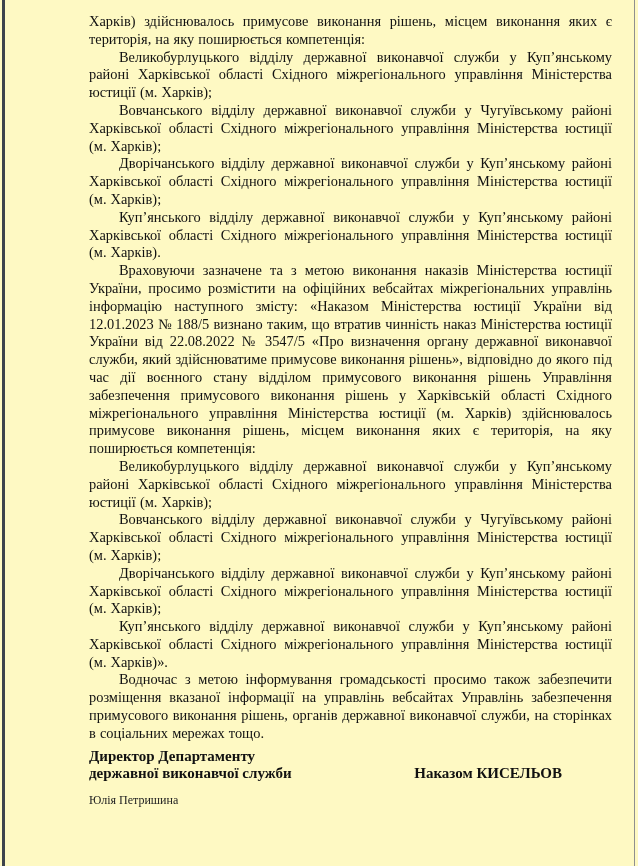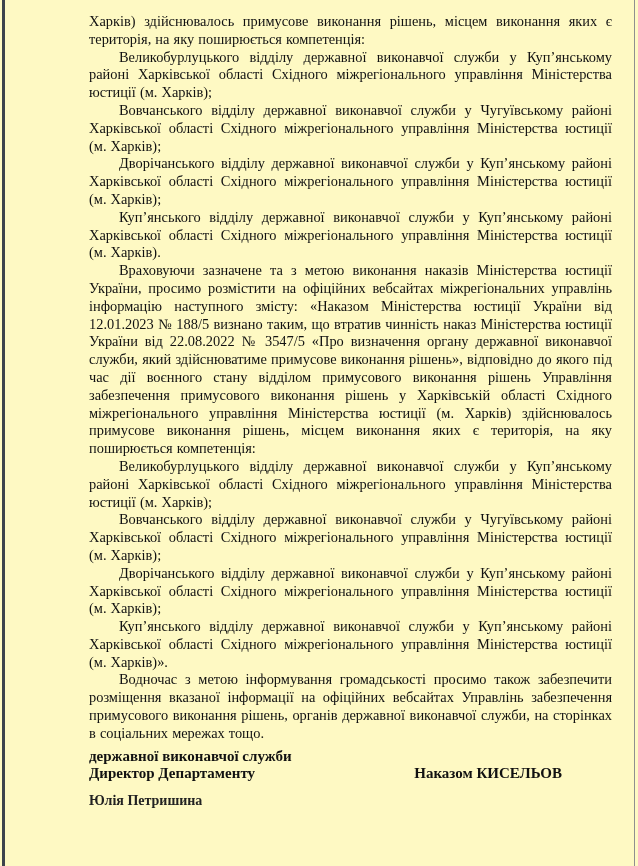--- a/index.html
+++ b/index.html
@@ -58,50 +58,49 @@
     font-size: 15px;
     line-height: 17.5px;
   }
   .sig-name {
     white-space: nowrap;
     padding-right: 50px;
     padding-bottom: 0px;
   }
   .executor {
     margin-top: 12px;
-    font-size: 14px;
+    font-size: 12px;
     line-height: 11px;
     color: #222222;
     font-family: "Liberation Serif", "DejaVu Serif", serif;
-    font-weight: bold;
   }
 </style>
 </head>
 <body>
 
 <div class="page">
   <div class="edge-left"></div>
   <div class="edge-right"></div>
 
   <main class="content">
     <p class="para">Харків) здійснювалось примусове виконання рішень, місцем виконання яких є територія, на яку поширюється компетенція:</p>
     <p class="para indent">Великобурлуцького відділу державної виконавчої служби у Куп’янському районі Харківської області Східного міжрегіонального управління Міністерства юстиції (м. Харків);</p>
     <p class="para indent">Вовчанського відділу державної виконавчої служби у Чугуївському районі Харківської області Східного міжрегіонального управління Міністерства юстиції (м. Харків);</p>
     <p class="para indent">Дворічанського відділу державної виконавчої служби у Куп’янському районі Харківської області Східного міжрегіонального управління Міністерства юстиції (м. Харків);</p>
     <p class="para indent">Куп’янського відділу державної виконавчої служби у Куп’янському районі Харківської області Східного міжрегіонального управління Міністерства юстиції (м. Харків).</p>
     <p class="para indent">Враховуючи зазначене та з метою виконання наказів Міністерства юстиції України, просимо розмістити на офіційних вебсайтах міжрегіональних управлінь інформацію наступного змісту: «Наказом Міністерства юстиції України від 12.01.2023 № 188/5 визнано таким, що втратив чинність наказ Міністерства юстиції України від 22.08.2022 № 3547/5 «Про визначення органу державної виконавчої служби, який здійснюватиме примусове виконання рішень», відповідно до якого під час дії воєнного стану відділом примусового виконання рішень Управління забезпечення примусового виконання рішень у Харківській області Східного міжрегіонального управління Міністерства юстиції (м. Харків) здійснювалось примусове виконання рішень, місцем виконання яких є територія, на яку поширюється компетенція:</p>
     <p class="para indent">Великобурлуцького відділу державної виконавчої служби у Куп’янському районі Харківської області Східного міжрегіонального управління Міністерства юстиції (м. Харків);</p>
     <p class="para indent">Вовчанського відділу державної виконавчої служби у Чугуївському районі Харківської області Східного міжрегіонального управління Міністерства юстиції (м. Харків);</p>
     <p class="para indent">Дворічанського відділу державної виконавчої служби у Куп’янському районі Харківської області Східного міжрегіонального управління Міністерства юстиції (м. Харків);</p>
     <p class="para indent">Куп’янського відділу державної виконавчої служби у Куп’янському районі Харківської області Східного міжрегіонального управління Міністерства юстиції (м. Харків)».</p>
-    <p class="para indent">Водночас з метою інформування громадськості просимо також забезпечити розміщення вказаної інформації на офіційних вебсайтах Управлінь забезпечення примусового виконання рішень, органів державної виконавчої служби, на сторінках в соціальних мережах тощо.</p>
+    <p class="para indent">Водночас з метою інформування громадськості просимо також забезпечити розміщення вказаної інформації на управлінь вебсайтах Управлінь забезпечення примусового виконання рішень, органів державної виконавчої служби, на сторінках в соціальних мережах тощо.</p>
 
     <div class="signature">
       <div class="sig-title">
+        <div>Директор Департаменту</div>
         <div>державної виконавчої служби</div>
-        <div>Директор Департаменту</div>
       </div>
       <div class="sig-name">Наказом КИСЕЛЬОВ</div>
     </div>
 
     <div class="executor">Юлія Петришина</div>
   </main>
 </div>
 
 </body></html>

